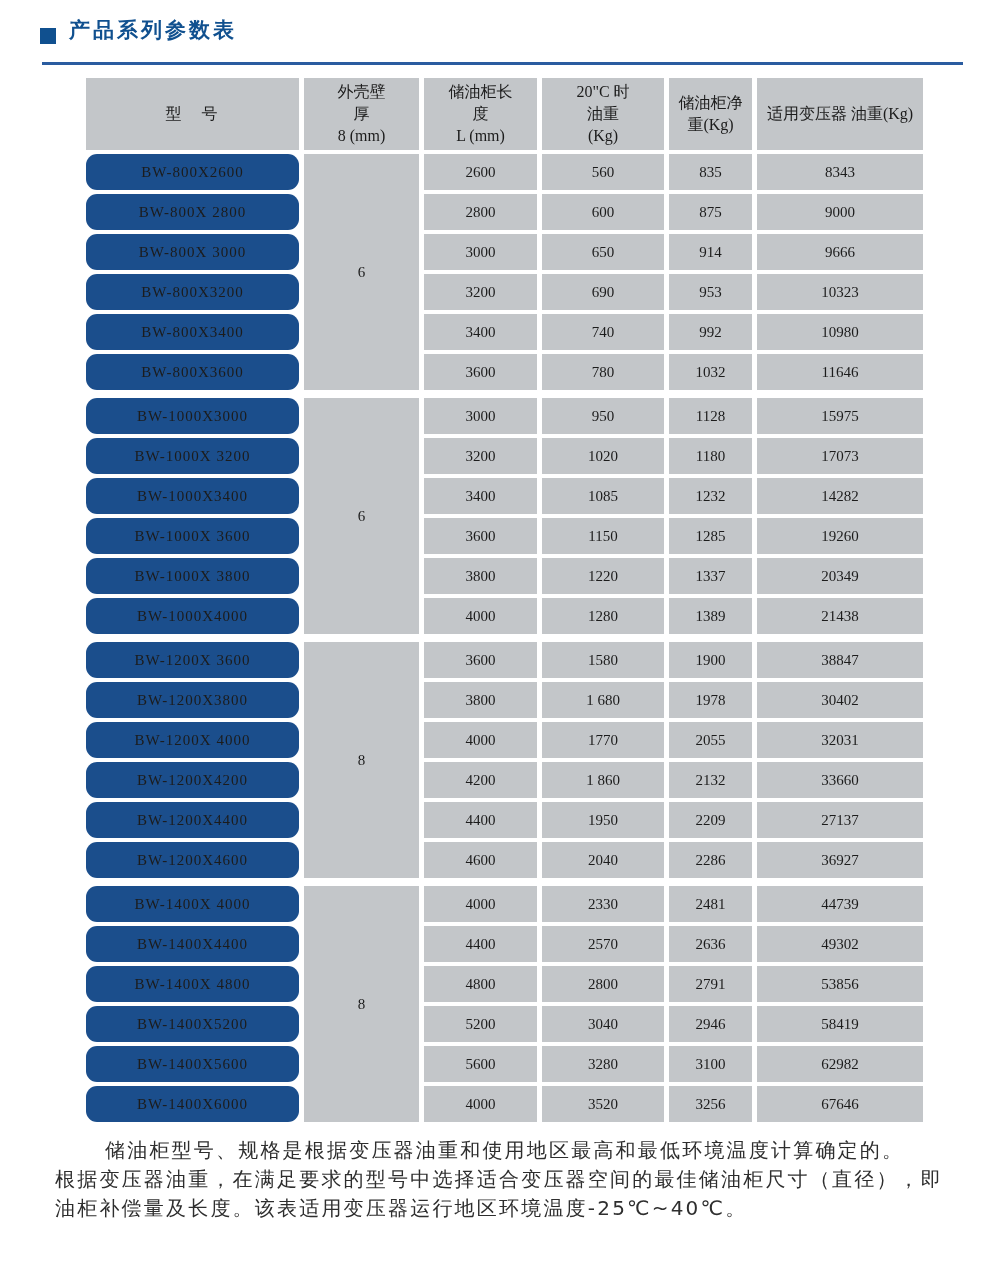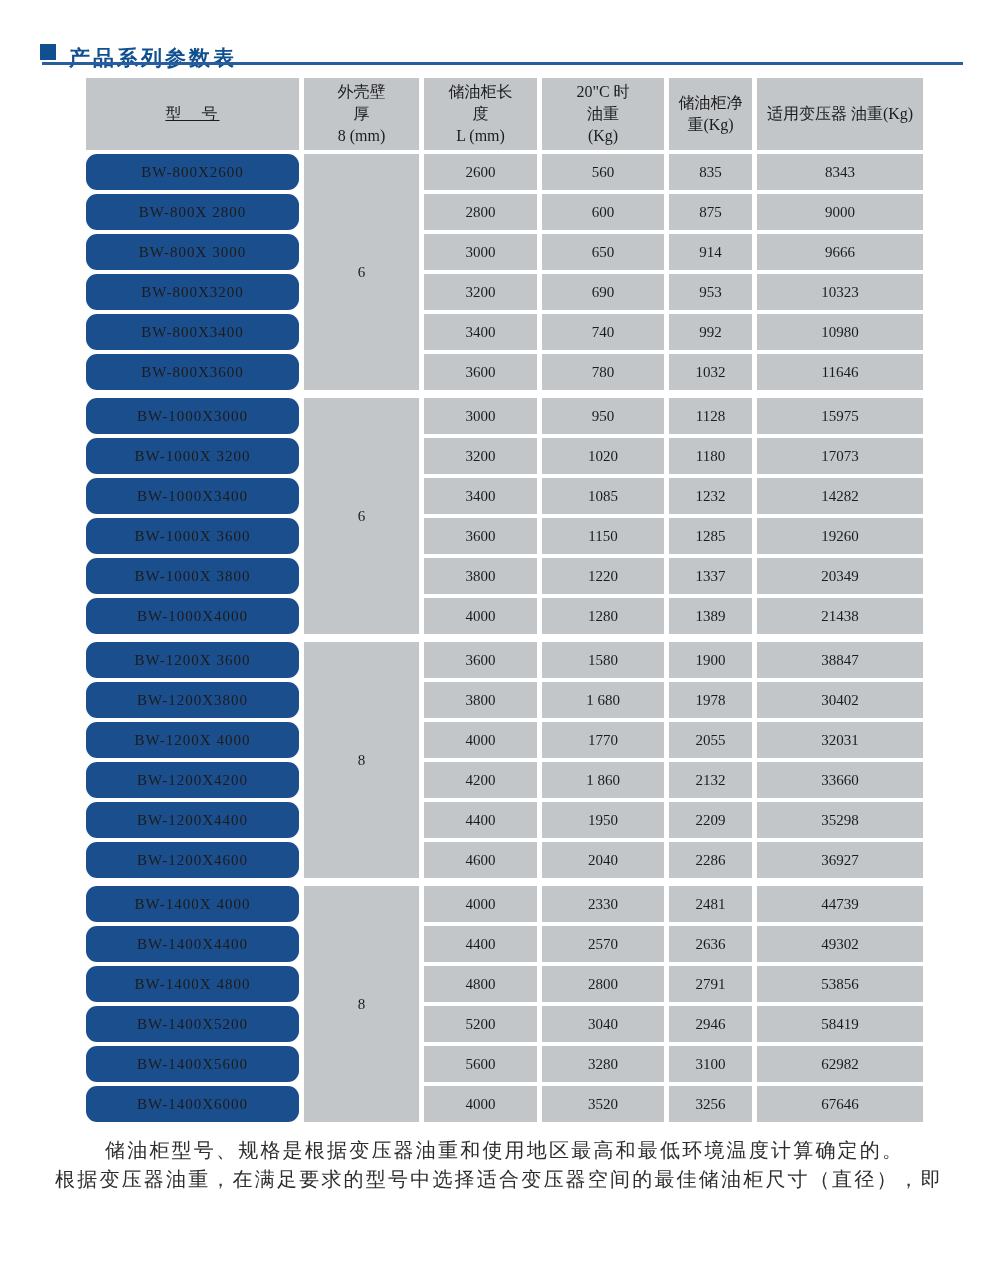--- a/index.html
+++ b/index.html
@@ -14,22 +14,22 @@
   html,body{margin:0;padding:0;}
   body{
     width:1000px;height:1285px;background:#ffffff;
     font-family:"Liberation Serif", serif;
     position:relative;overflow:hidden;
   }
   .page{position:relative;width:1000px;height:1285px;}
 
   
   .title-row{
-    position:absolute;left:40px;top:44px;
-    display:flex;align-items:flex-start;gap:13px;
+    position:absolute;left:40px;top:16px;
+    display:flex;align-items:flex-end;gap:13px;
   }
   .bullet{
     width:16px;height:16px;background:var(--title-blue);
     display:inline-block;flex:none;
   }
   .title-text{
     font-family:"DejaVu Sans", sans-serif;
     font-weight:bold;font-size:21px;color:var(--title-blue);
     letter-spacing:3px;white-space:nowrap;
   }
@@ -48,21 +48,21 @@
   table.params th, table.params td{
     text-align:center;vertical-align:middle;padding:0;
     font-size:15px;color:var(--text-dark);
   }
   table.params thead th{
     height:72px;font-weight:normal;font-size:16px;line-height:22px;
     background:var(--cell-gray);
   }
   th.model-head{
     background:var(--cell-blue);color:var(--text-light);
-    letter-spacing:2px;font-size:16px;text-decoration:underline;
+    letter-spacing:2px;font-size:16px;
   }
   td.cell-gray{background:var(--cell-gray);height:36px;}
   td.cell-blue{
     background:var(--cell-blue);color:var(--text-light);
     height:36px;letter-spacing:1px;font-size:15px;border-radius:11px;
   }
   td.thickness-cell{background:var(--cell-gray);font-size:16px;}
   tr.spacer td{height:0;padding:0;background:transparent;line-height:0;}
 
   
@@ -240,21 +240,21 @@
           <td class="cell-gray">4200</td>
           <td class="cell-gray">1 860</td>
           <td class="cell-gray">2132</td>
           <td class="cell-gray">33660</td>
         </tr>
         <tr>
           <td class="cell-blue">BW-1200X4400</td>
           <td class="cell-gray">4400</td>
           <td class="cell-gray">1950</td>
           <td class="cell-gray">2209</td>
-          <td class="cell-gray">35298</td>
+          <td class="cell-gray">27137</td>
         </tr>
         <tr>
           <td class="cell-blue">BW-1200X4600</td>
           <td class="cell-gray">4600</td>
           <td class="cell-gray">2040</td>
           <td class="cell-gray">2286</td>
           <td class="cell-gray">36927</td>
         </tr>
         <tr class="spacer">
           <td colspan="6"></td>
@@ -301,15 +301,16 @@
           <td class="cell-gray">3520</td>
           <td class="cell-gray">3256</td>
           <td class="cell-gray">67646</td>
         </tr>
       </tbody>
   </table>
 
   <div class="footnote">
     <div class="line indent">储油柜型号、规格是根据变压器油重和使用地区最高和最低环境温度计算确定的。</div>
     <div class="line">根据变压器油重，在满足要求的型号中选择适合变压器空间的最佳储油柜尺寸（直径），即</div>
+    <div class="line">油柜补偿量及长度。该表适用变压器运行地区环境温度-25℃~40℃。</div>
   </div>
 
 </div>
 
 </body></html>

